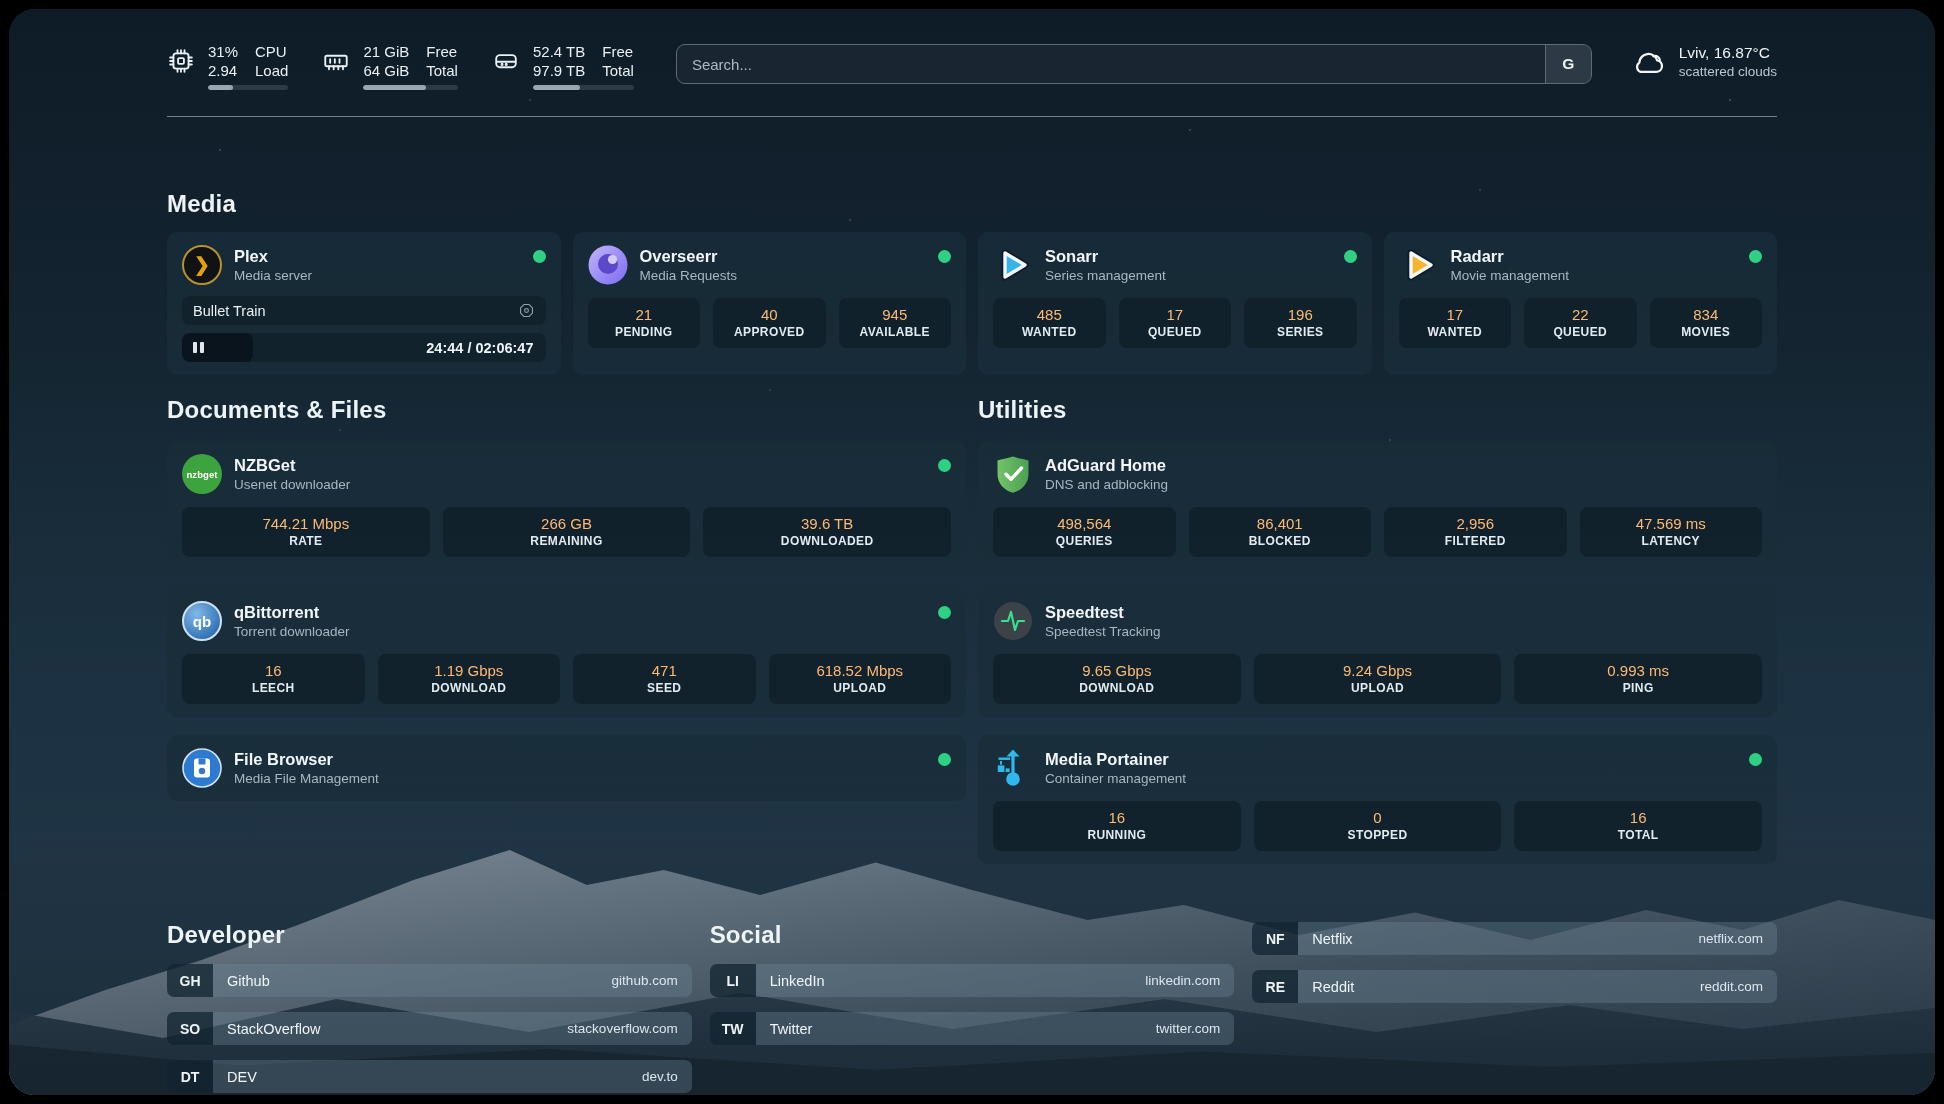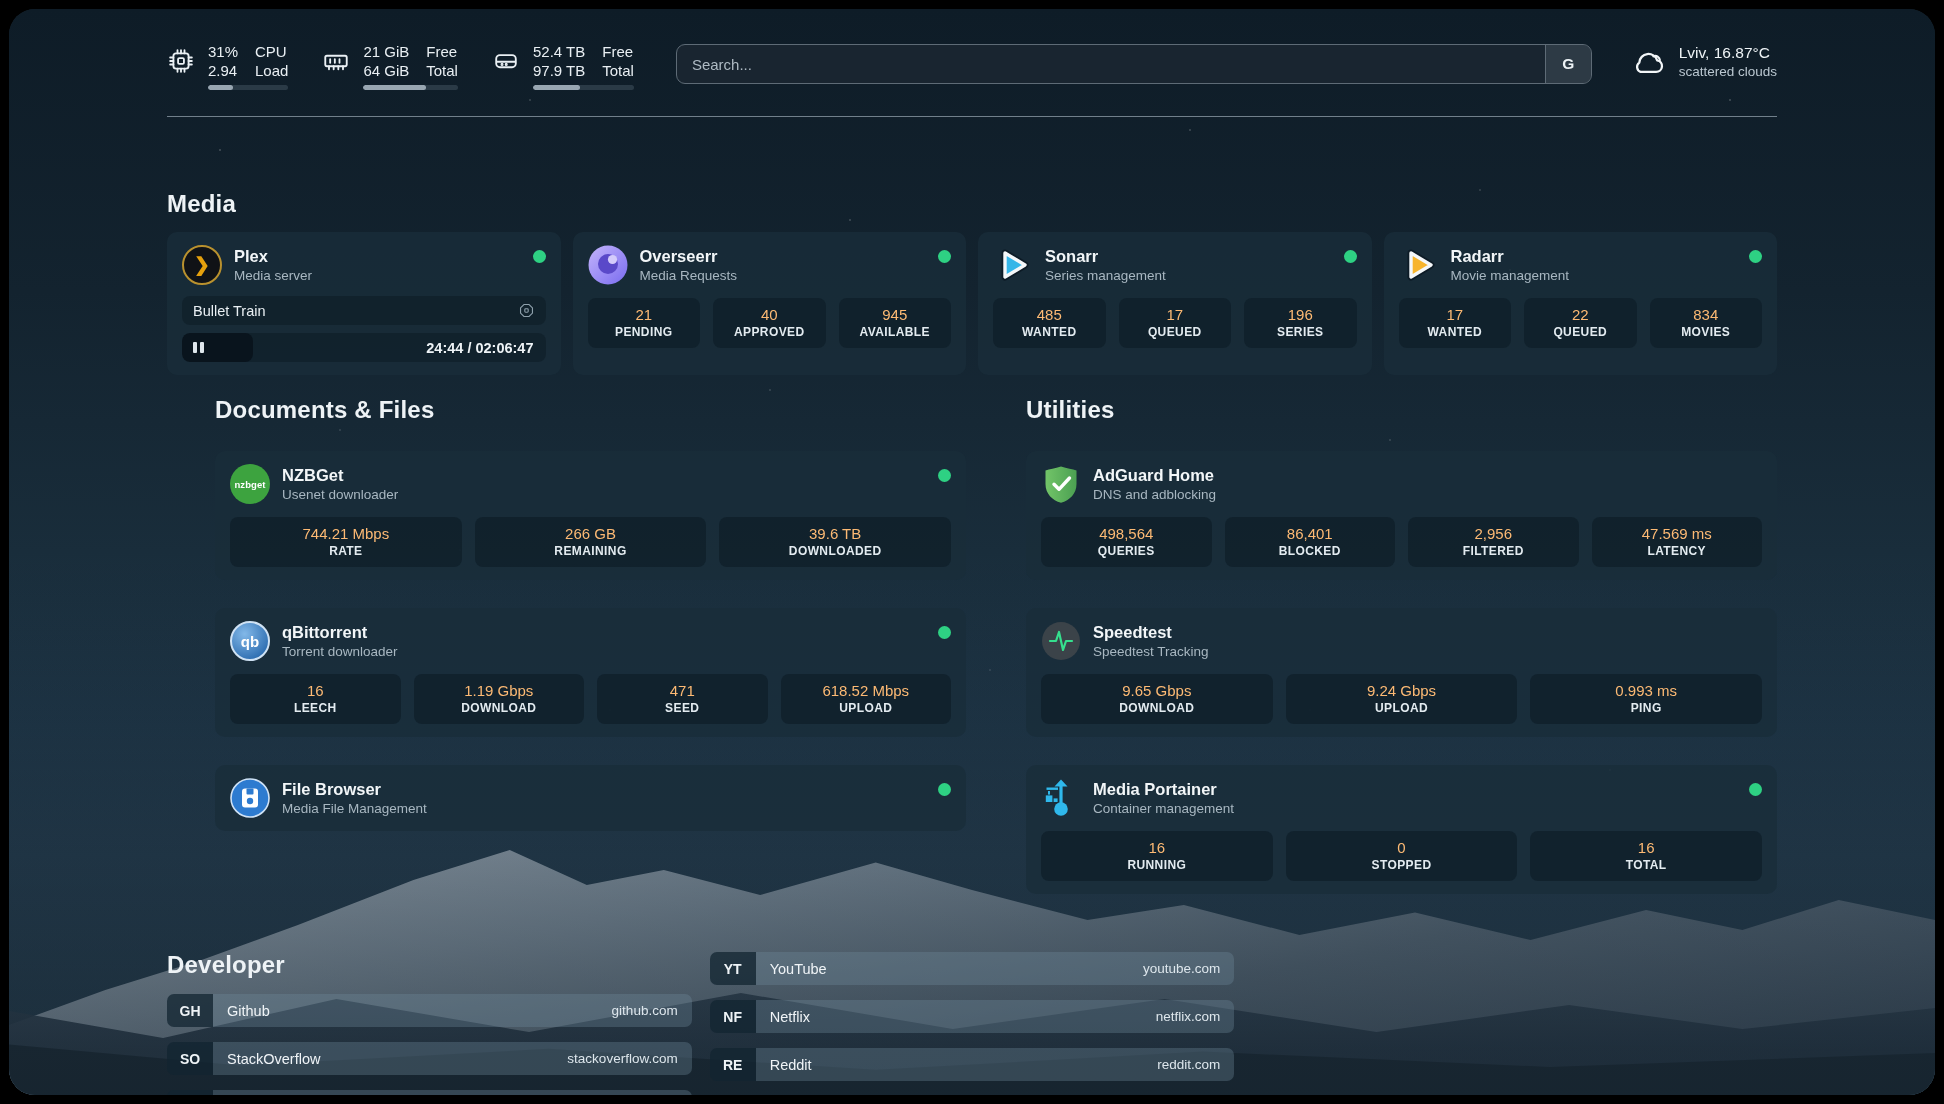--- a/index.html
+++ b/index.html
@@ -70,21 +70,21 @@
   .pause{position:relative;margin-left:11px;display:flex;gap:3.5px;background:none;border:0;padding:0;cursor:pointer;}
   .pause i{width:3.5px;height:11px;background:#dfe7ec;border-radius:1px;display:block;}
   .ptime{margin-left:auto;margin-right:12px;position:relative;font-size:14.5px;font-weight:600;color:#eef3f6;}
   
   .plex-logo{border-radius:50%;background:#101216;border:2px solid #b9912e;box-sizing:border-box;color:#e5a00d;font-size:19px;font-weight:700;}
   .plex-logo span{transform:translateY(-1px);}
   .nzb-logo{border-radius:50%;background:#3da33f;color:#fff;font-size:9.5px;font-weight:700;letter-spacing:.1px;}
   .qb-logo{border-radius:50%;background:radial-gradient(circle at 35% 30%,#82b8e8,#2f6fb2 78%);border:2px solid #cfe2f4;box-sizing:border-box;color:#fff;font-size:15px;font-weight:700;}
   
   .two-col{display:grid;grid-template-columns:1fr 1fr;gap:12px;margin-top:22px;align-items:start;}
-  .col-stack{display:flex;flex-direction:column;gap:28px;margin-left:48px;}
+  .col-stack{display:flex;flex-direction:column;gap:18px;}
   .col-stack .section-title{margin-bottom:0;}
   
   .links{display:grid;grid-template-columns:repeat(3,1fr);gap:18px;margin-top:58px;align-items:start;}
   .link-col .section-title{margin-bottom:16px;}
   .link-row{display:flex;height:33px;border-radius:7px;overflow:hidden;margin-bottom:15px;cursor:pointer;text-align:center;}
   .abbr{width:46px;background:rgba(17,36,48,.74);color:#eef3f6;font-size:14px;font-weight:600;display:flex;align-items:center;justify-content:center;flex:0 0 46px;}
   .lmain{flex:1;background:rgba(110,138,156,.34);display:flex;align-items:center;padding:0 14px;color:#f0f4f7;font-size:14.5px;}
   .lurl{margin-left:auto;color:#dde6ec;font-size:13.5px;font-weight:400;}
 </style>
 </head>
@@ -540,29 +540,39 @@
         </div>
         <div class="link-row">
           <div class="abbr">DT</div>
           <div class="lmain">
               <span>DEV</span>
               <span class="lurl">dev.to</span>
             </div>
         </div>
       </div>
 
-
       <div class="link-col">
-        <div class="link-row">
-          <div class="abbr">YT</div>
-          <div class="lmain">
-              <span>YouTube</span>
-              <span class="lurl">youtube.com</span>
-            </div>
-        </div>
+        <div class="section-title">Social</div>
+        <div class="link-row">
+          <div class="abbr">LI</div>
+          <div class="lmain">
+              <span>LinkedIn</span>
+              <span class="lurl">linkedin.com</span>
+            </div>
+        </div>
+        <div class="link-row">
+          <div class="abbr">TW</div>
+          <div class="lmain">
+              <span>Twitter</span>
+              <span class="lurl">twitter.com</span>
+            </div>
+        </div>
+      </div>
+
+      <div class="link-col">
         <div class="link-row">
           <div class="abbr">NF</div>
           <div class="lmain">
               <span>Netflix</span>
               <span class="lurl">netflix.com</span>
             </div>
         </div>
         <div class="link-row">
           <div class="abbr">RE</div>
           <div class="lmain">

